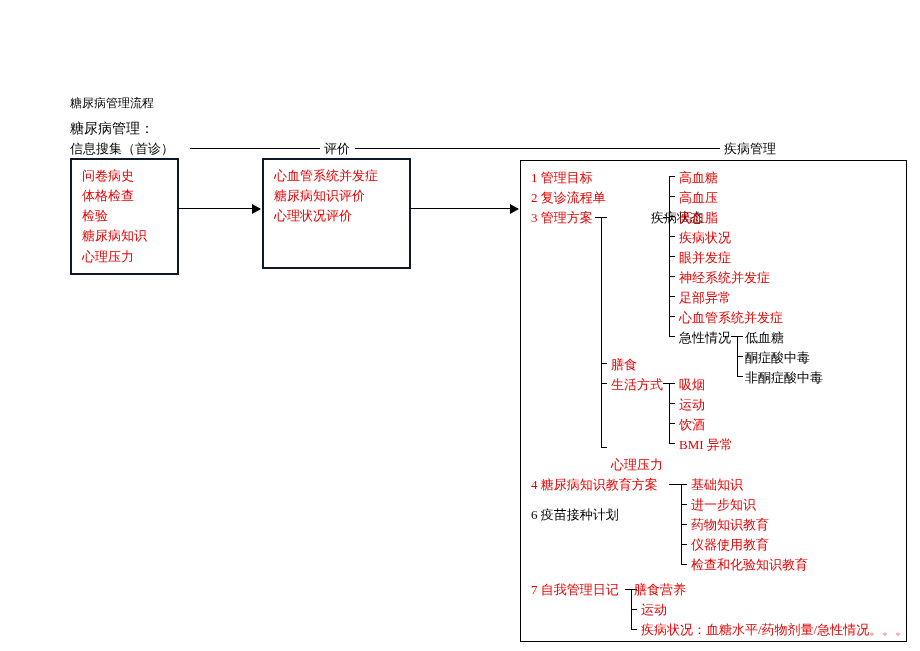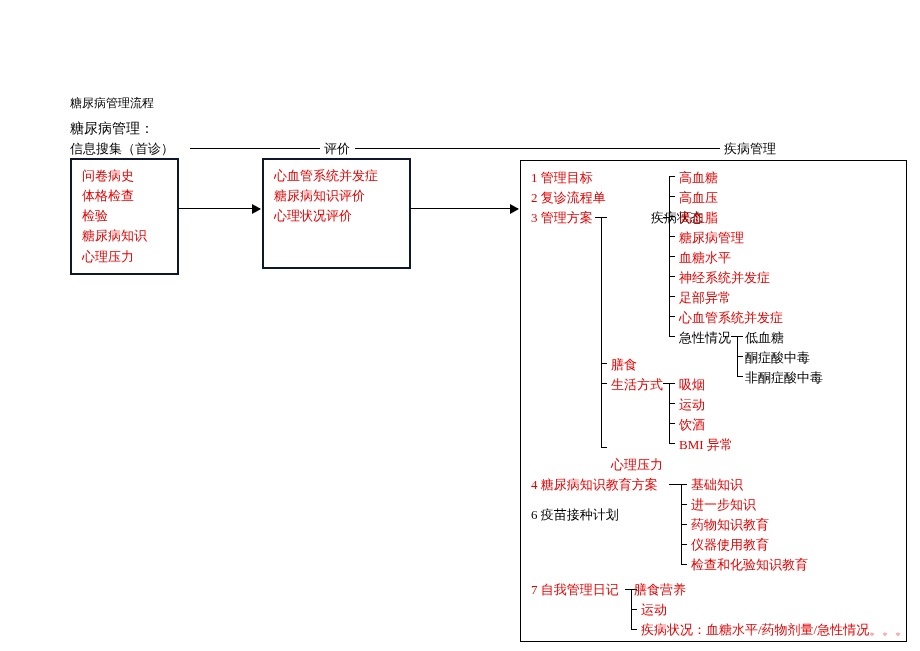--- a/index.html
+++ b/index.html
@@ -134,22 +134,22 @@
     <div class="tick" style="left:148px; top:75px;"></div>
     <div class="tick" style="left:148px; top:95px;"></div>
     <div class="tick" style="left:148px; top:115px;"></div>
     <div class="tick" style="left:148px; top:135px;"></div>
     <div class="tick" style="left:148px; top:155px;"></div>
     <div class="tick" style="left:148px; top:175px;"></div>
 
     <div class="abs red" style="left:158px; top:8px;">高血糖</div>
     <div class="abs red" style="left:158px; top:28px;">高血压</div>
     <div class="abs red" style="left:158px; top:48px;">高血脂</div>
-    <div class="abs red" style="left:158px; top:68px;">糖尿病管理</div>
-    <div class="abs red" style="left:158px; top:88px;">血糖水平</div>
+    <div class="abs red" style="left:158px; top:68px;">疾病状况</div>
+    <div class="abs red" style="left:158px; top:88px;">眼并发症</div>
     <div class="abs red" style="left:158px; top:108px;">神经系统并发症</div>
     <div class="abs red" style="left:158px; top:128px;">足部异常</div>
     <div class="abs red" style="left:158px; top:148px;">心血管系统并发症</div>
 
     <div class="abs blk" style="left:158px; top:168px;">急性情况</div>
 
     <div class="bracket-v" style="left:216px; top:175px; height:40px;"></div>
     <div class="tick" style="left:210px; top:175px;"></div>
     <div class="tick" style="left:216px; top:175px;"></div>
     <div class="tick" style="left:216px; top:195px;"></div>

